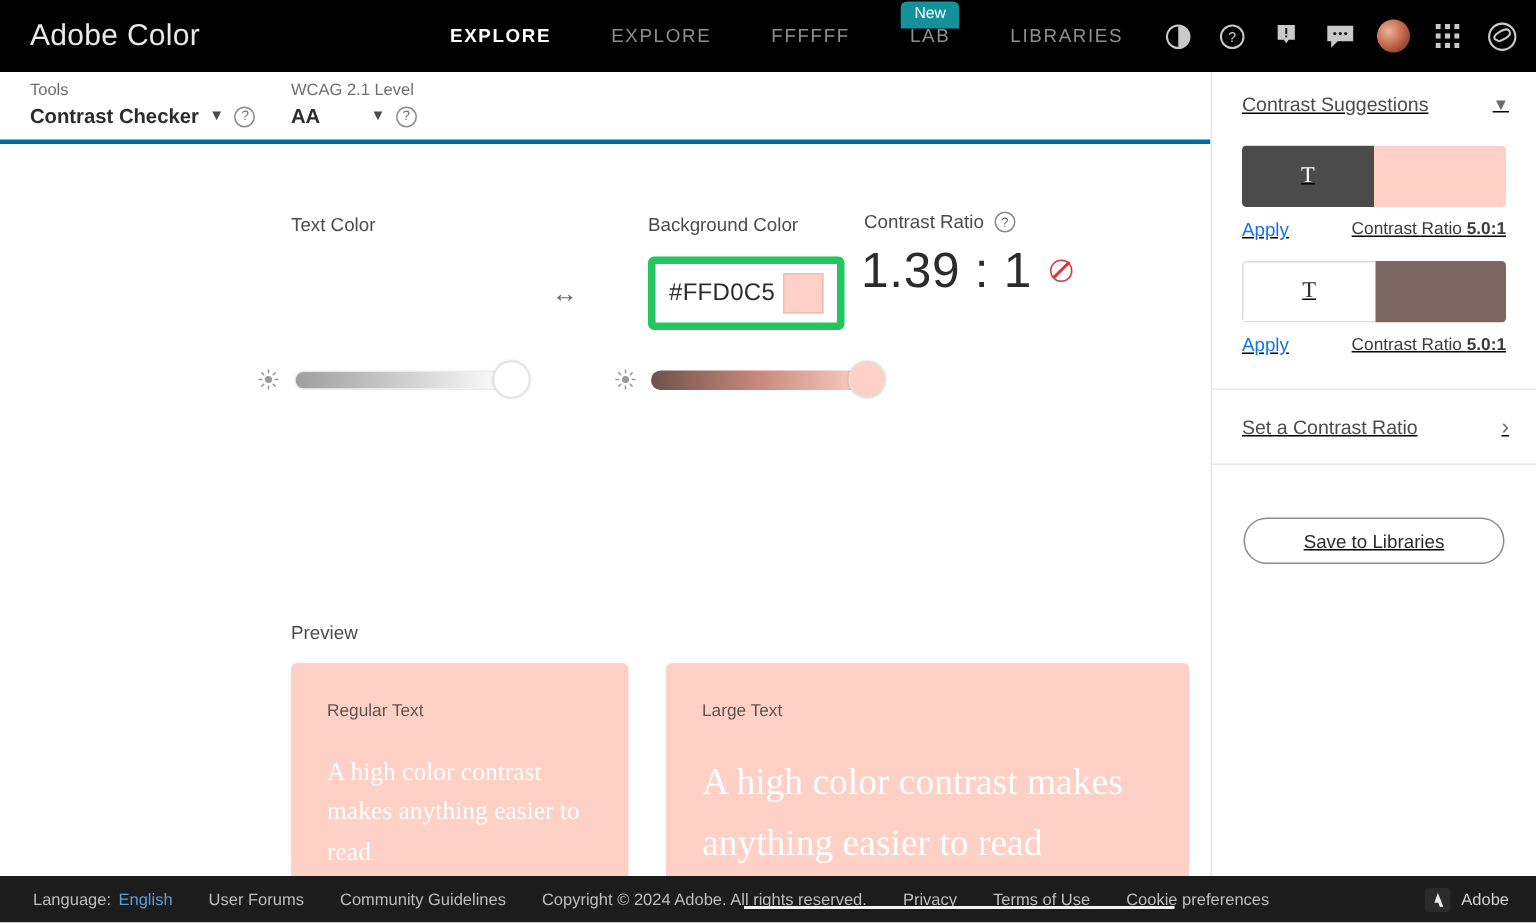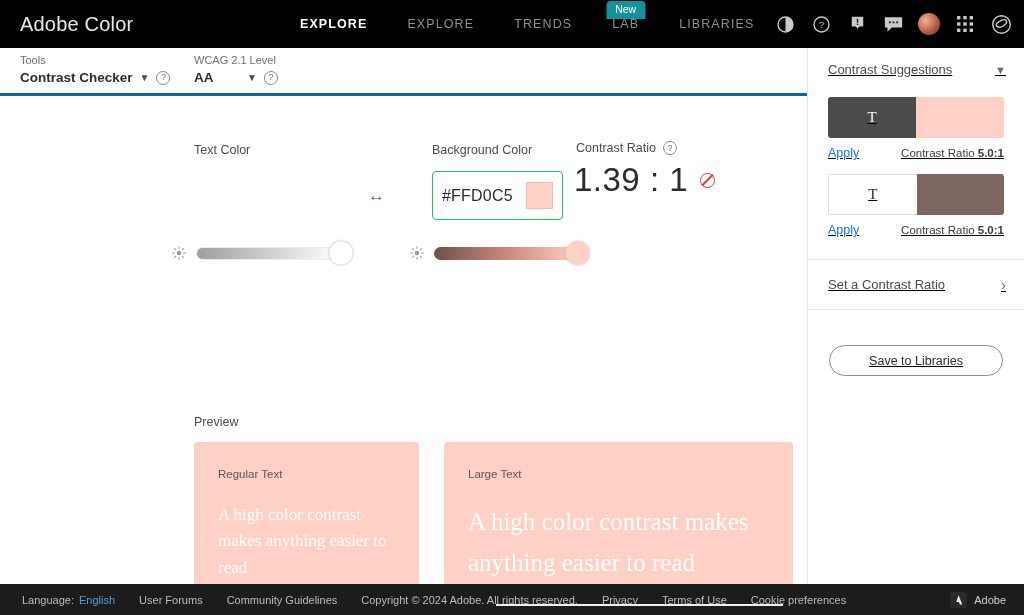--- a/index.html
+++ b/index.html
@@ -75,21 +75,21 @@
 
   
   .main {
     position: absolute; left: 0; top: 96px; width: 807px; height: 488px;
     background: #ffffff; overflow: hidden;
   }
   .field-label { font-size: 12.5px; color: #4b4b4b; }
 
   .color-field {
     position: absolute; height: 49px; width: 131px;
-    border: 1px solid #22c55e; border-radius: 4px; background: #fff;
+    border: 5px solid #22c55e; border-radius: 4px; background: #fff;
     display: flex; align-items: center; padding: 0 9px;
     justify-content: space-between; cursor: text;
   }
   .color-field.focused { border: 2px solid #3c7fd8; }
   .hexval { font-size: 16px; color: #2c2c2c; letter-spacing: .2px; }
   .swatch-sm { width: 27px; height: 27px; border: 1px solid #d8d8d8; }
 
   .swap-arrow {
     position: absolute; left: 368px; top: 186px;
     color: #6b6b6b; font-size: 17px; cursor: pointer;
@@ -200,21 +200,21 @@
     <div class="brand">Adobe Color</div>
 
     <div class="navlinks">
       <div class="navitem-wrap">
         <a class="navlink active">EXPLORE</a>
       </div>
       <div class="navitem-wrap">
         <a class="navlink">EXPLORE</a>
       </div>
       <div class="navitem-wrap">
-        <a class="navlink">TRENDS</a>
+        <a class="navlink">FFFFFF</a>
       </div>
       <div class="navitem-wrap">
         <span class="new-badge">New</span>
         <a class="navlink">LAB</a>
       </div>
       <div class="navitem-wrap">
         <a class="navlink">LIBRARIES</a>
       </div>
     </div>
 

